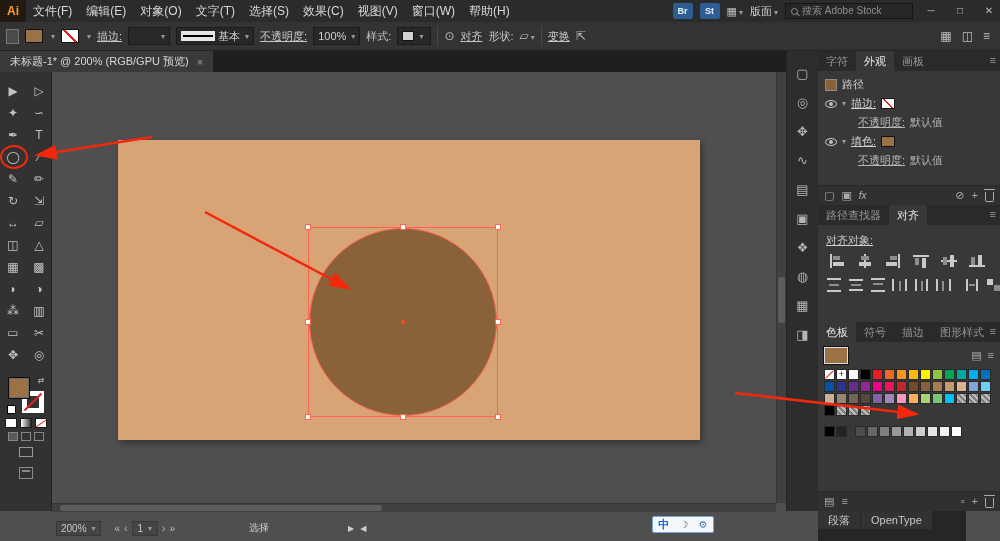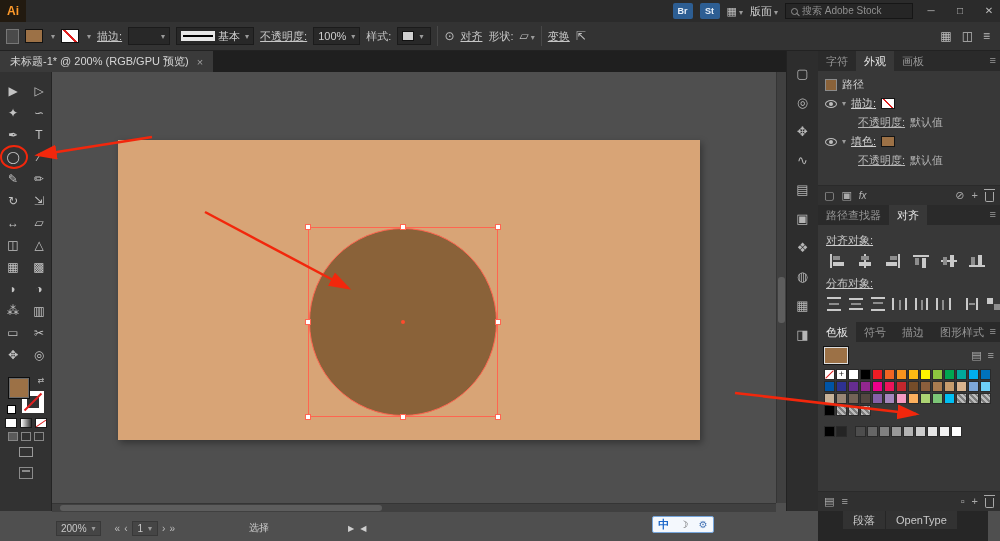--- a/index.html
+++ b/index.html
@@ -140,31 +140,42 @@
   .swrow { height:12px; }
   .sw { display:inline-block; width:11px; height:11px; border:1px solid #2a2a2a; vertical-align:top; margin-right:1px; position:relative; }
   .sw-none { background:#fff; }
   .sw-none::after { content:''; position:absolute; left:-1px; right:-1px; top:4px; height:1px; background:#e02020; transform:rotate(-45deg); }
   .sw-reg { background:#fff; color:#222; font-size:9px; line-height:9px; text-align:center; }
   .sw-pat { background:repeating-linear-gradient(45deg,#bbb 0 2px,#7d7d7d 2px 4px); }
   .gray-row { margin-top:9px; display:flex; align-items:center; }
   .gsp { width:7px; }
 
   
-  #bottom-tabs { position:absolute; left:818px; top:511px; width:170px; height:30px; background:#262626; display:flex; align-items:flex-start; z-index:6;padding-left:25px; }
+  #bottom-tabs { position:absolute; left:818px; top:511px; width:148px; height:30px; background:#262626; display:flex; align-items:flex-start; z-index:6; }
   .btab { background:#323232; color:#c9c9c9; font-size:11px; line-height:18px; padding:0 10px; margin-right:1px; }
 
   
   #annotations { position:absolute; left:0; top:0; z-index:99; pointer-events:none; }
 </style>
 </head>
 <body>
 
 <div id="menubar">
   <div class="ai-logo">Ai</div>
+  <div id="menu-items">
+      <div class="menu-item">文件(F)</div>
+      <div class="menu-item">编辑(E)</div>
+      <div class="menu-item">对象(O)</div>
+      <div class="menu-item">文字(T)</div>
+      <div class="menu-item">选择(S)</div>
+      <div class="menu-item">效果(C)</div>
+      <div class="menu-item">视图(V)</div>
+      <div class="menu-item">窗口(W)</div>
+      <div class="menu-item">帮助(H)</div>
+    </div>
   <div class="menubar-right">
     <div class="sq-btn">Br</div>
     <div class="sq-btn">St</div>
     <div class="mb-icon">▦<span class="dd">▾</span></div>
     <div class="mb-label"><span>版面</span><span class="dd">▾</span></div>
     <div class="searchbox">
       <span class="mag"></span>
       <span>搜索 Adobe Stock</span>
     </div>
     <div class="win-btn">─</div>
@@ -424,21 +435,20 @@
             </svg>
           </span>
         <span class="abtn">
             <svg width="16" height="14">
               <rect x="0" y="11" width="16" height="2"></rect>
               <rect class="dim" x="2" y="3" width="4" height="8"></rect>
               <rect x="9" y="1" width="4" height="10"></rect>
             </svg>
           </span>
       </div>
-      <div class="al-label">分布对象:</div>
       <div class="al-row">
         <span class="abtn">
             <svg width="16" height="14">
               <rect x="1" y="0" width="14" height="2"></rect>
               <rect class="dim" x="3" y="6" width="10" height="2"></rect>
               <rect x="1" y="12" width="14" height="2"></rect>
             </svg>
           </span>
         <span class="abtn">
             <svg width="16" height="14">

